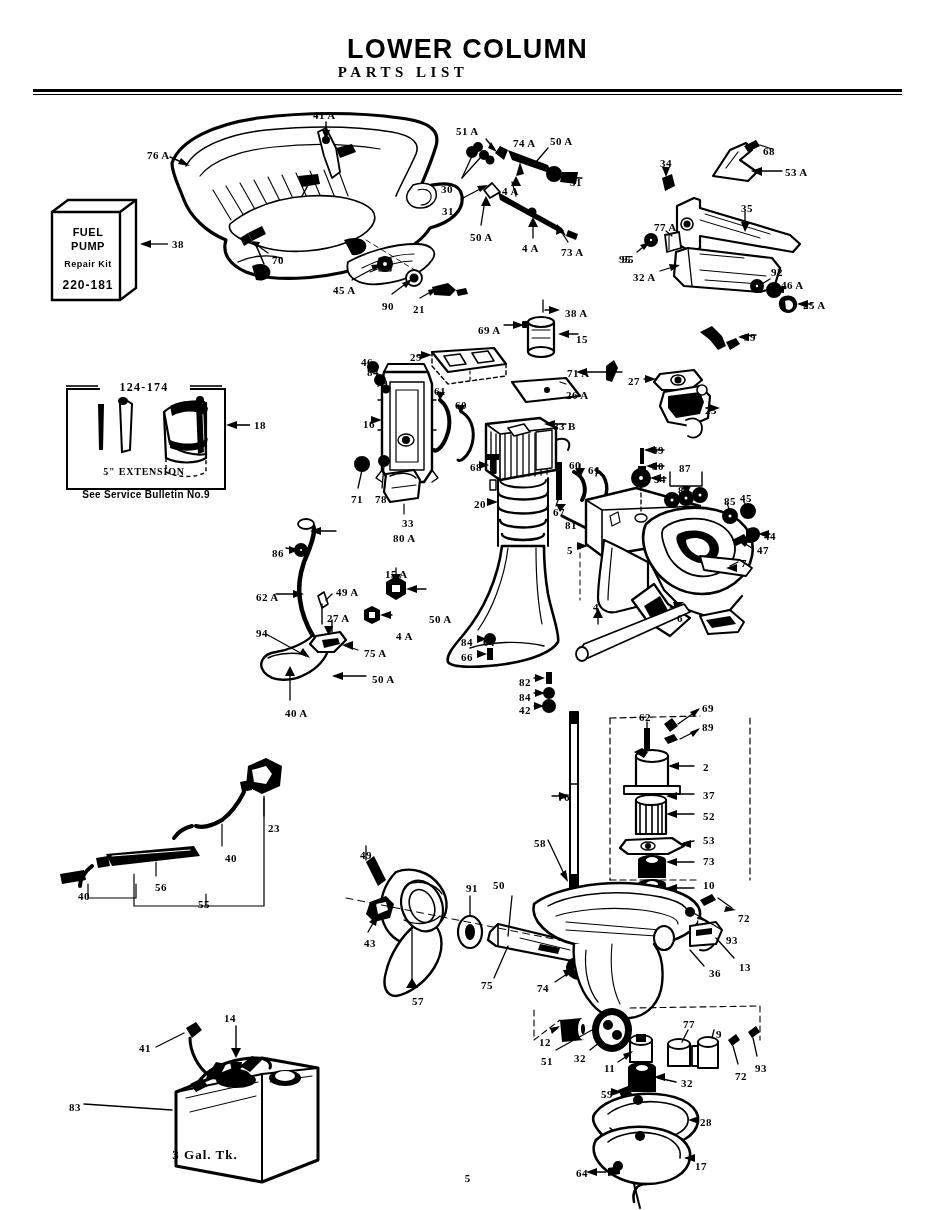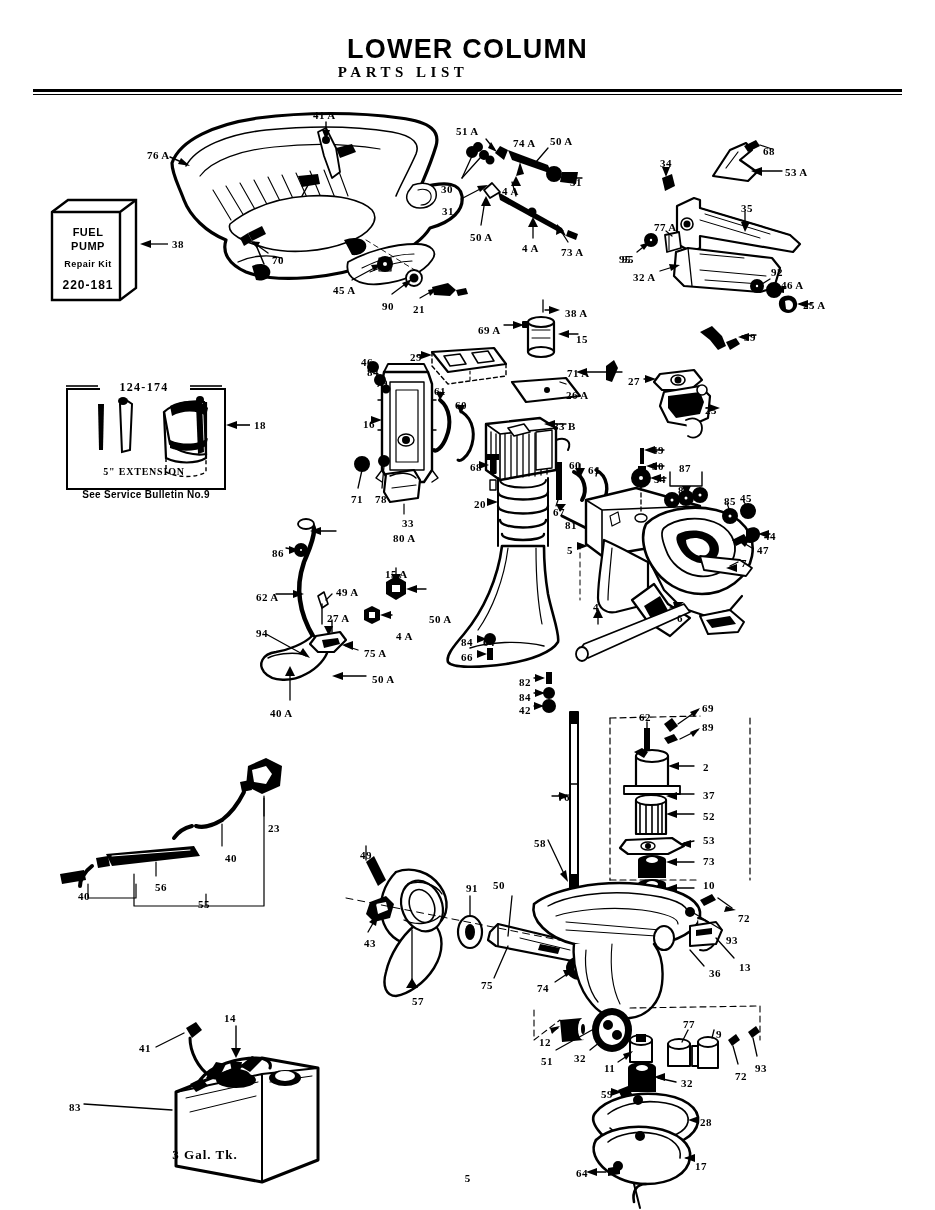--- a/index.html
+++ b/index.html
@@ -912,21 +912,21 @@
       <div class="callout" style="left: 272px; top: 548px;">86</div>
       <div class="callout" style="left: 256px; top: 592px;">62 A</div>
       <div class="callout" style="left: 336px; top: 587px;">49 A</div>
       <div class="callout" style="left: 385px; top: 569px;">15 A</div>
       <div class="callout" style="left: 429px; top: 614px;">50 A</div>
       <div class="callout" style="left: 396px; top: 631px;">4 A</div>
       <div class="callout" style="left: 327px; top: 613px;">27 A</div>
       <div class="callout" style="left: 256px; top: 628px;">94</div>
       <div class="callout" style="left: 364px; top: 648px;">75 A</div>
       <div class="callout" style="left: 372px; top: 674px;">50 A</div>
-      <div class="callout" style="left: 270px; top: 708px;">40 A</div>
+      <div class="callout" style="left: 285px; top: 708px;">40 A</div>
       <div class="callout" style="left: 461px; top: 637px;">84</div>
       <div class="callout" style="left: 461px; top: 652px;">66</div>
       <div class="callout" style="left: 519px; top: 677px;">82</div>
       <div class="callout" style="left: 519px; top: 692px;">84</div>
       <div class="callout" style="left: 519px; top: 705px;">42</div>
       <div class="callout" style="left: 702px; top: 703px;">69</div>
       <div class="callout" style="left: 702px; top: 722px;">89</div>
       <div class="callout" style="left: 639px; top: 712px;">62</div>
       <div class="callout" style="left: 703px; top: 762px;">2</div>
       <div class="callout" style="left: 703px; top: 790px;">37</div>

